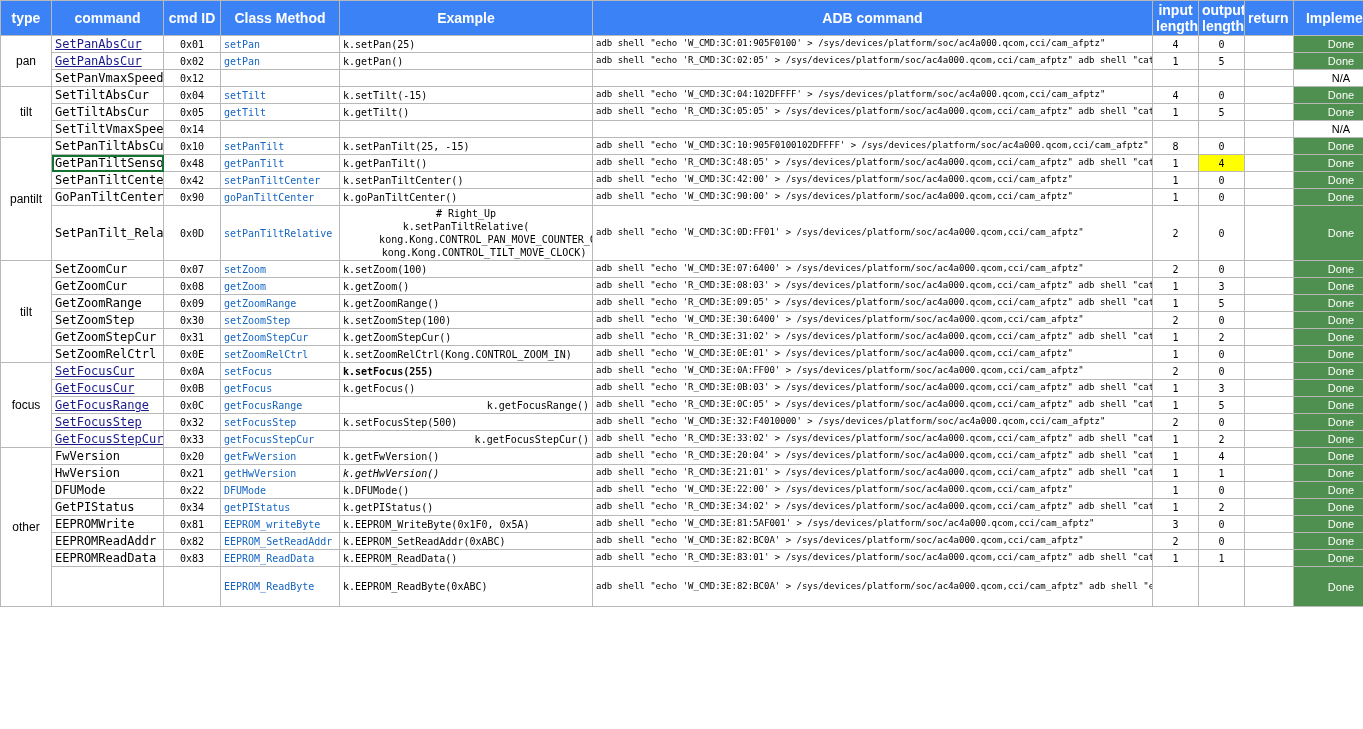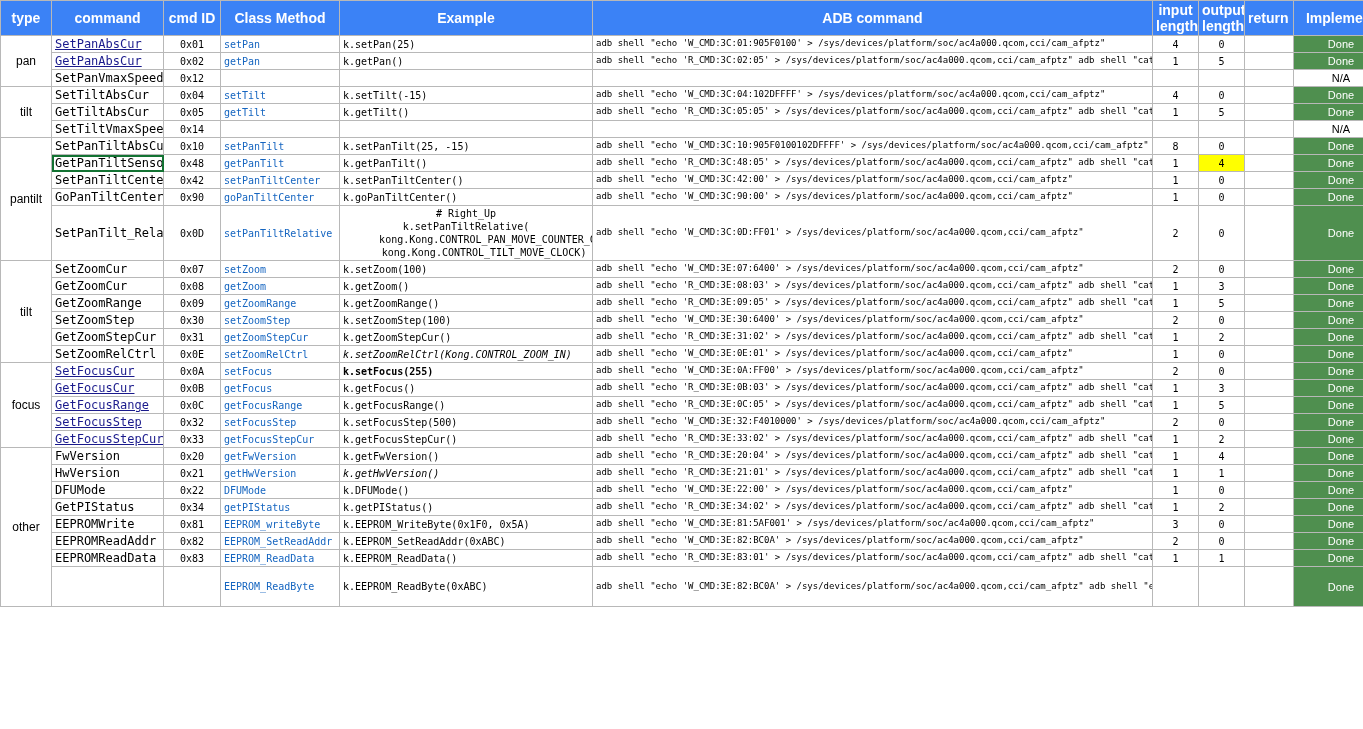--- a/index.html
+++ b/index.html
@@ -318,21 +318,21 @@
 adb shell "cat /sys/devices/platform/soc/ac4a000.qcom,cci/cam_afptz"</td>
         <td class="col-inlen cell-num">1</td>
         <td class="col-outlen cell-num">2</td>
         <td class="col-return cell-return"></td>
         <td class="col-impl cell-impl">Done</td>
       </tr>
       <tr>
         <td class="col-command cell-command"><span>SetZoomRelCtrl</span></td>
         <td class="col-cmdid cell-cmdid">0x0E</td>
         <td class="col-class cell-class">setZoomRelCtrl</td>
-        <td class="col-example cell-example" style="white-space: pre; font-style: italic;">k.setZoomRelCtrl(Kong.CONTROL_ZOOM_IN)</td>
+        <td class="col-example cell-example" style="white-space: pre;">k.setZoomRelCtrl(Kong.CONTROL_ZOOM_IN)</td>
         <td class="col-adb cell-adb">adb shell "echo 'W_CMD:3E:0E:01' &gt; /sys/devices/platform/soc/ac4a000.qcom,cci/cam_afptz"</td>
         <td class="col-inlen cell-num">1</td>
         <td class="col-outlen cell-num">0</td>
         <td class="col-return cell-return"></td>
         <td class="col-impl cell-impl">Done</td>
       </tr>
       <tr>
         <td class="col-type cell-type" rowspan="5">focus</td>
         <td class="col-command cell-command link"><span>SetFocusCur</span></td>
         <td class="col-cmdid cell-cmdid">0x0A</td>
@@ -353,21 +353,21 @@
 adb shell "cat /sys/devices/platform/soc/ac4a000.qcom,cci/cam_afptz"</td>
         <td class="col-inlen cell-num">1</td>
         <td class="col-outlen cell-num">3</td>
         <td class="col-return cell-return"></td>
         <td class="col-impl cell-impl">Done</td>
       </tr>
       <tr>
         <td class="col-command cell-command link"><span>GetFocusRange</span></td>
         <td class="col-cmdid cell-cmdid">0x0C</td>
         <td class="col-class cell-class">getFocusRange</td>
-        <td class="col-example cell-example" style="white-space: pre;">k.getFocusRange()</td>
+        <td class="col-example cell-example" style="white-space: pre; text-align: right;">k.getFocusRange()</td>
         <td class="col-adb cell-adb">adb shell "echo 'R_CMD:3E:0C:05' &gt; /sys/devices/platform/soc/ac4a000.qcom,cci/cam_afptz"
 adb shell "cat /sys/devices/platform/soc/ac4a000.qcom,cci/cam_afptz"</td>
         <td class="col-inlen cell-num">1</td>
         <td class="col-outlen cell-num">5</td>
         <td class="col-return cell-return"></td>
         <td class="col-impl cell-impl">Done</td>
       </tr>
       <tr>
         <td class="col-command cell-command link"><span>SetFocusStep</span></td>
         <td class="col-cmdid cell-cmdid">0x32</td>
@@ -376,21 +376,21 @@
         <td class="col-adb cell-adb">adb shell "echo 'W_CMD:3E:32:F4010000' &gt; /sys/devices/platform/soc/ac4a000.qcom,cci/cam_afptz"</td>
         <td class="col-inlen cell-num">2</td>
         <td class="col-outlen cell-num">0</td>
         <td class="col-return cell-return"></td>
         <td class="col-impl cell-impl">Done</td>
       </tr>
       <tr>
         <td class="col-command cell-command link"><span>GetFocusStepCur</span></td>
         <td class="col-cmdid cell-cmdid">0x33</td>
         <td class="col-class cell-class">getFocusStepCur</td>
-        <td class="col-example cell-example" style="white-space: pre;">k.getFocusStepCur()</td>
+        <td class="col-example cell-example" style="white-space: pre; text-align: right;">k.getFocusStepCur()</td>
         <td class="col-adb cell-adb">adb shell "echo 'R_CMD:3E:33:02' &gt; /sys/devices/platform/soc/ac4a000.qcom,cci/cam_afptz"
 adb shell "cat /sys/devices/platform/soc/ac4a000.qcom,cci/cam_afptz"</td>
         <td class="col-inlen cell-num">1</td>
         <td class="col-outlen cell-num">2</td>
         <td class="col-return cell-return"></td>
         <td class="col-impl cell-impl">Done</td>
       </tr>
       <tr>
         <td class="col-type cell-type" rowspan="8">other</td>
         <td class="col-command cell-command"><span>FwVersion</span></td>

